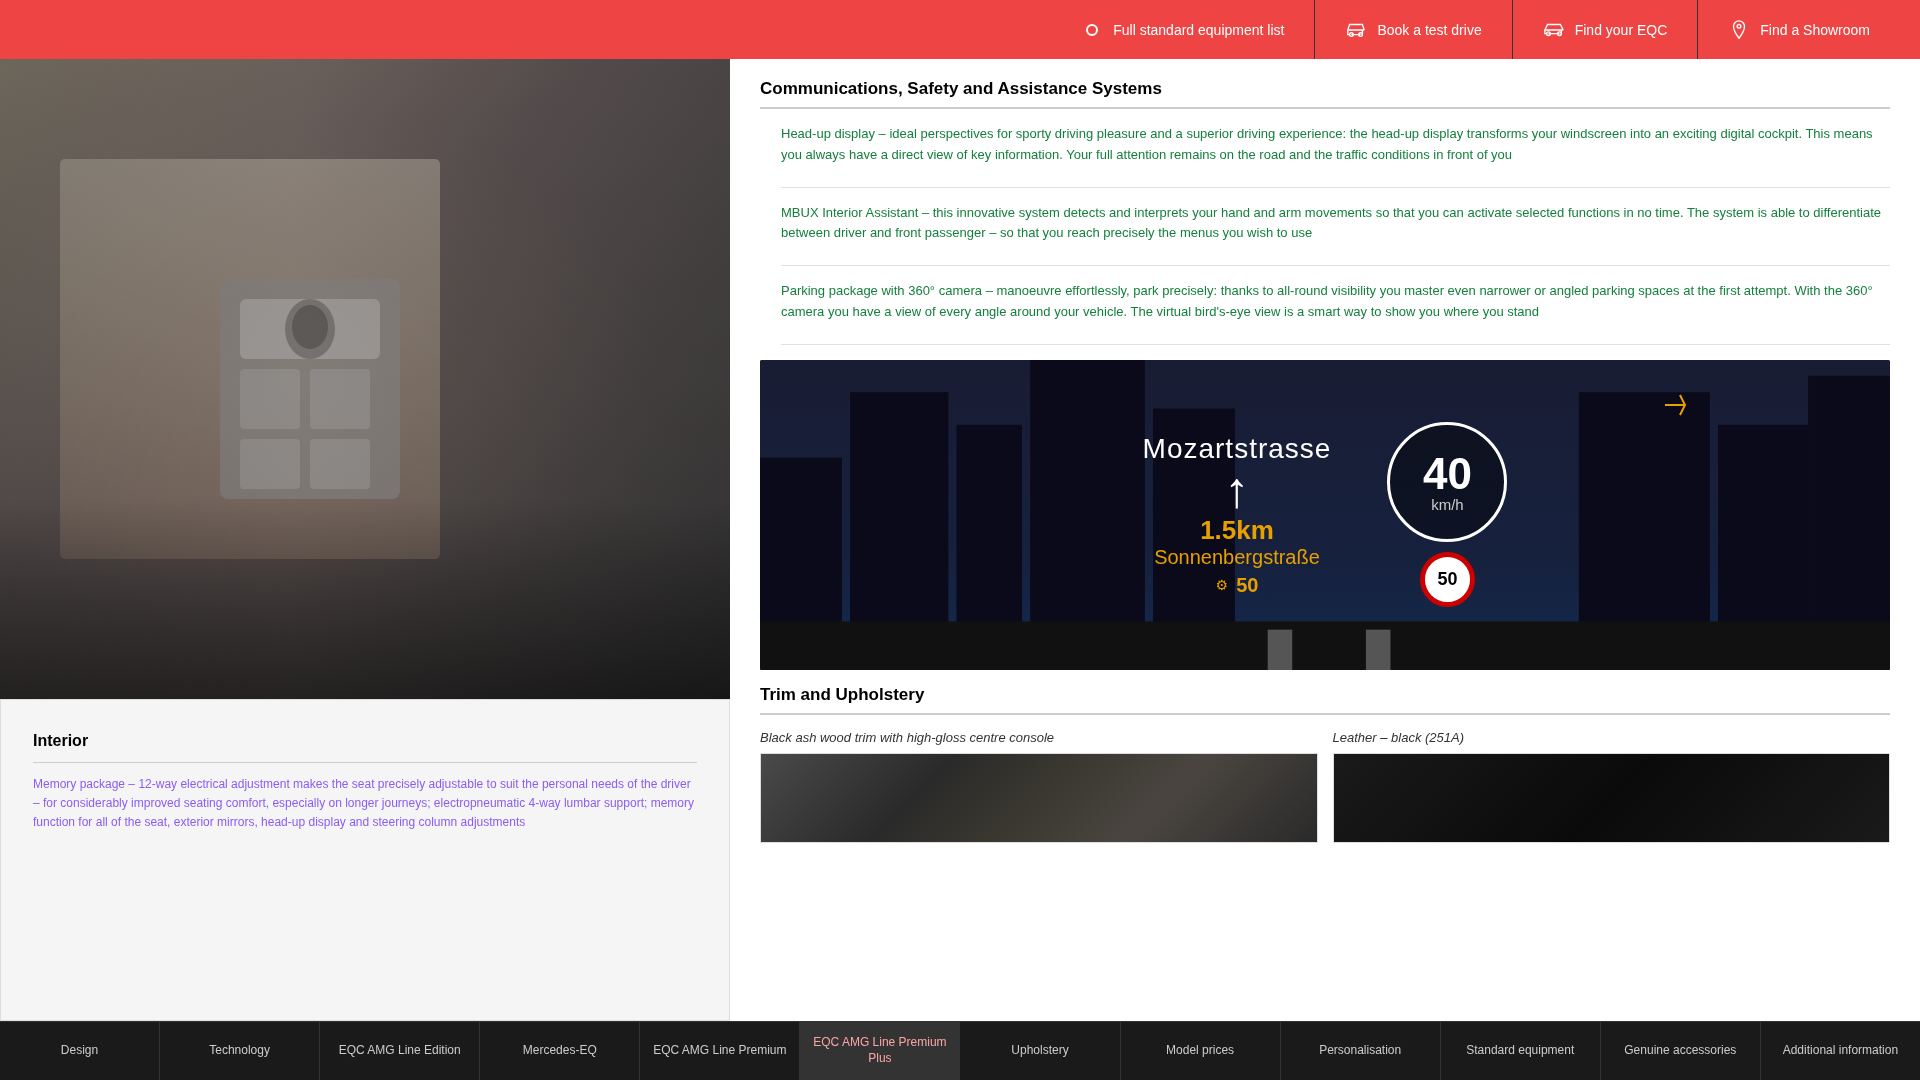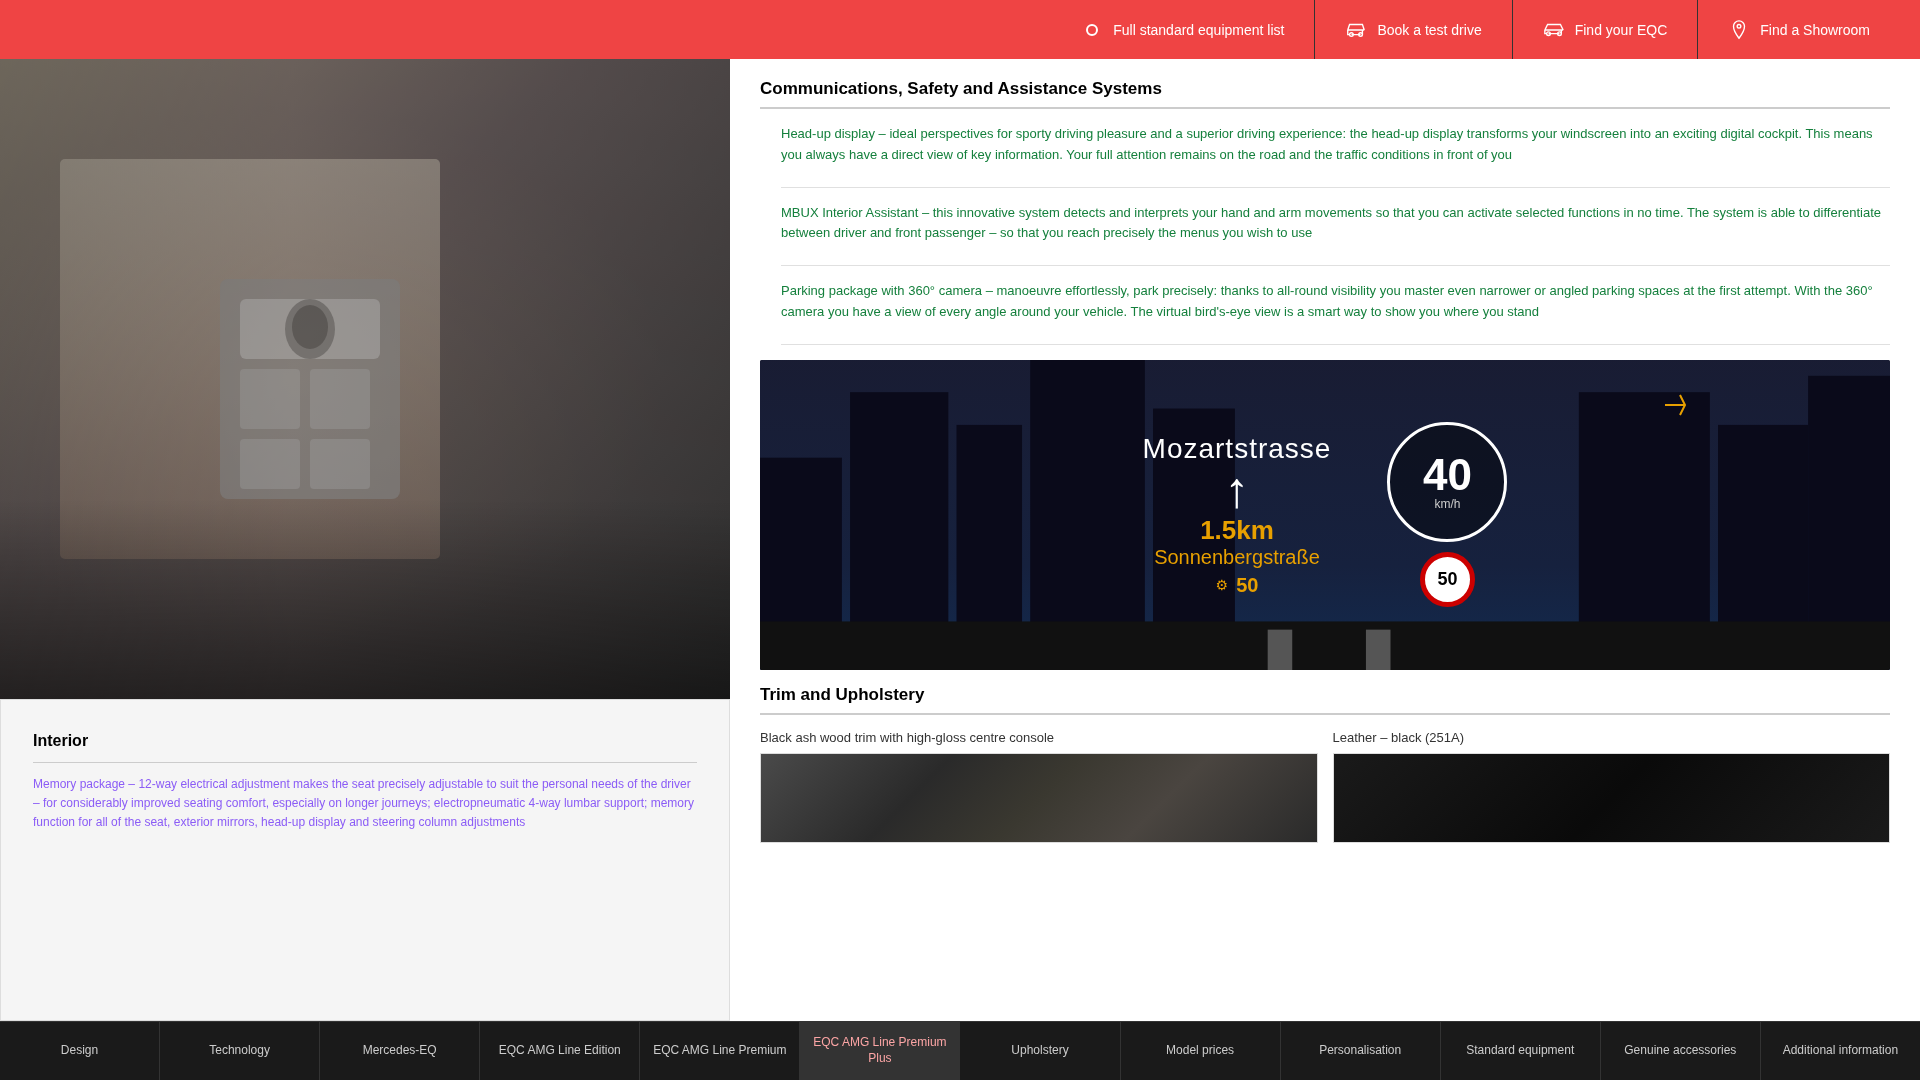--- a/index.html
+++ b/index.html
@@ -161,20 +161,21 @@
       gap: 15px;
     }
     .trim-item {
       display: flex;
       flex-direction: column;
     }
     .trim-label {
       font-size: 13px;
       color: #333;
       margin-bottom: 8px;
+      font-style: italic;
     }
     .trim-swatch {
       height: 90px;
       border: 1px solid #ddd;
     }
     .trim-swatch-wood {
       background: linear-gradient(135deg, #4a4a4a 0%, #2a2a2a 30%, #3a3830 50%, #4a4540 70%, #2a2a2a 100%);
     }
     .trim-swatch-leather {
       background: linear-gradient(135deg, #1a1a1a 0%, #0a0a0a 50%, #1a1a1a 100%);
@@ -343,21 +344,21 @@
           <div style="font-size:20px;color:#e8a000">Sonnenbergstraße</div>
           <div style="display:flex;align-items:center;gap:8px;margin-top:5px;justify-content:center">
             <span style="color:#e8a000;font-size:14px">⚙</span>
             <span style="color:#e8a000;font-size:20px;font-weight:bold">50</span>
           </div>
         </div>
 
         <div style="display:flex;flex-direction:column;align-items:center;gap:10px">
           <div style="width:120px;height:120px;border-radius:50%;border:3px solid #fff;display:flex;flex-direction:column;align-items:center;justify-content:center;background:rgba(0,0,0,0.4)">
             <div style="font-size:44px;font-weight:bold;color:#fff;line-height:1">40</div>
-            <div style="font-size:12px;color:#ccc">km/h</div>
+            <div style="font-size:15px;color:#ccc">km/h</div>
           </div>
 
           <div style="width:55px;height:55px;border-radius:50%;border:5px solid #cc0000;background:#fff;display:flex;align-items:center;justify-content:center;font-size:18px;font-weight:bold;color:#000">50</div>
         </div>
 
       </div>
 
       <div style="position:absolute;top:30px;right:200px;display:flex;align-items:center;gap:5px">
         <svg width="30" height="30" viewBox="0 0 30 30">
           <path d="M20 5 L25 15 L20 25" fill="none" stroke="#e8a000" stroke-width="2"></path>
@@ -384,24 +385,24 @@
 </div>
 
 <nav class="bottom-nav">
   <div class="bottom-nav-item">
     <span>Design</span>
   </div>
   <div class="bottom-nav-item">
     <span>Technology</span>
   </div>
   <div class="bottom-nav-item">
+    <span>EQC AMG Line Edition</span>
+  </div>
+  <div class="bottom-nav-item">
     <span>Mercedes-EQ</span>
-  </div>
-  <div class="bottom-nav-item">
-    <span>EQC AMG Line Edition</span>
   </div>
   <div class="bottom-nav-item">
     <span>EQC AMG Line Premium</span>
   </div>
   <div class="bottom-nav-item active">
     <span>EQC AMG Line Premium Plus</span>
   </div>
   <div class="bottom-nav-item">
     <span>Upholstery</span>
   </div>

